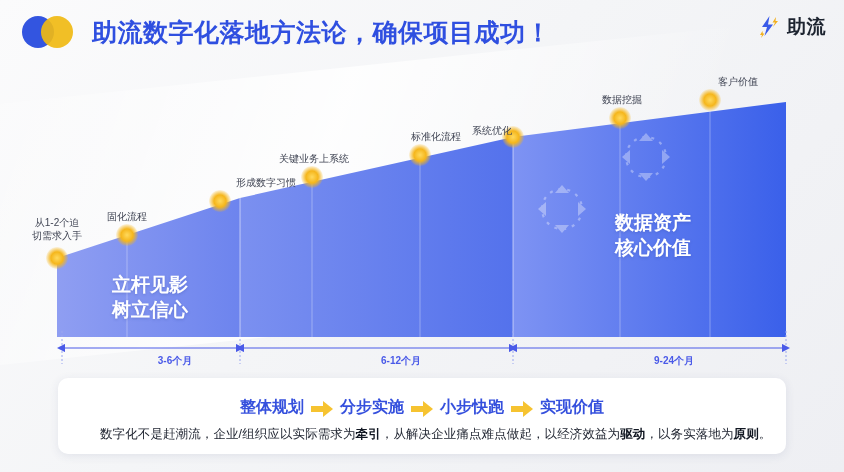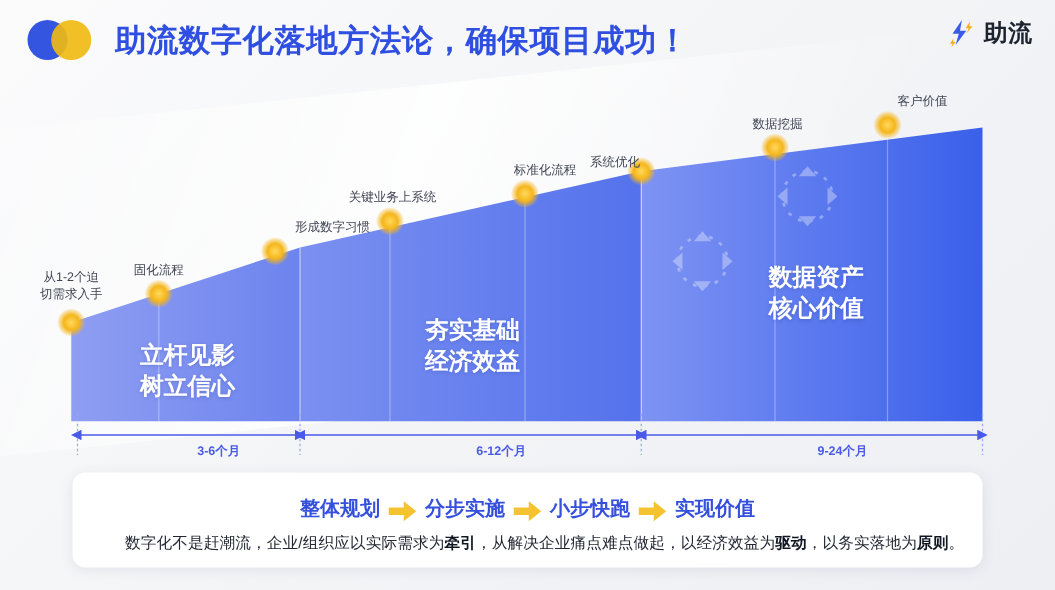--- a/index.html
+++ b/index.html
@@ -252,22 +252,20 @@
     <div class="node-label" style="left:127px; top:146px;">固化流程</div>
     <div class="node-label" style="left:222px; top:112px;margin-left:44px;">形成数字习惯</div>
     <div class="node-label" style="left:314px; top:88px;">关键业务上系统</div>
     <div class="node-label" style="left:436px; top:66px;text-align:center;">标准化流程</div>
     <div class="node-label" style="left:492px; top:48px;margin-top:12px;">系统优化</div>
     <div class="node-label" style="left:622px; top:29px;">数据挖掘</div>
     <div class="node-label" style="left:738px; top:11px;">客户价值</div>
 
     <div class="stage-title" style="left:150px; top:208px;text-align:right;">立杆见影
 树立信心</div>
-    <div class="stage-title" style="left:378px; top:188px;">夯实基础
-经济效益</div>
     <div class="stage-title" style="left:653px; top:146px;">数据资产
 核心价值</div>
   </div>
 
   <div class="timeline">
     <svg width="844" height="42" viewBox="0 0 844 42">
       <defs>
         <marker id="arrL" markerWidth="7" markerHeight="7" refX="6" refY="3.5" orient="auto">
           <path d="M7,0 L0,3.5 L7,7 z" fill="#4a5ae8"></path>
         </marker>

